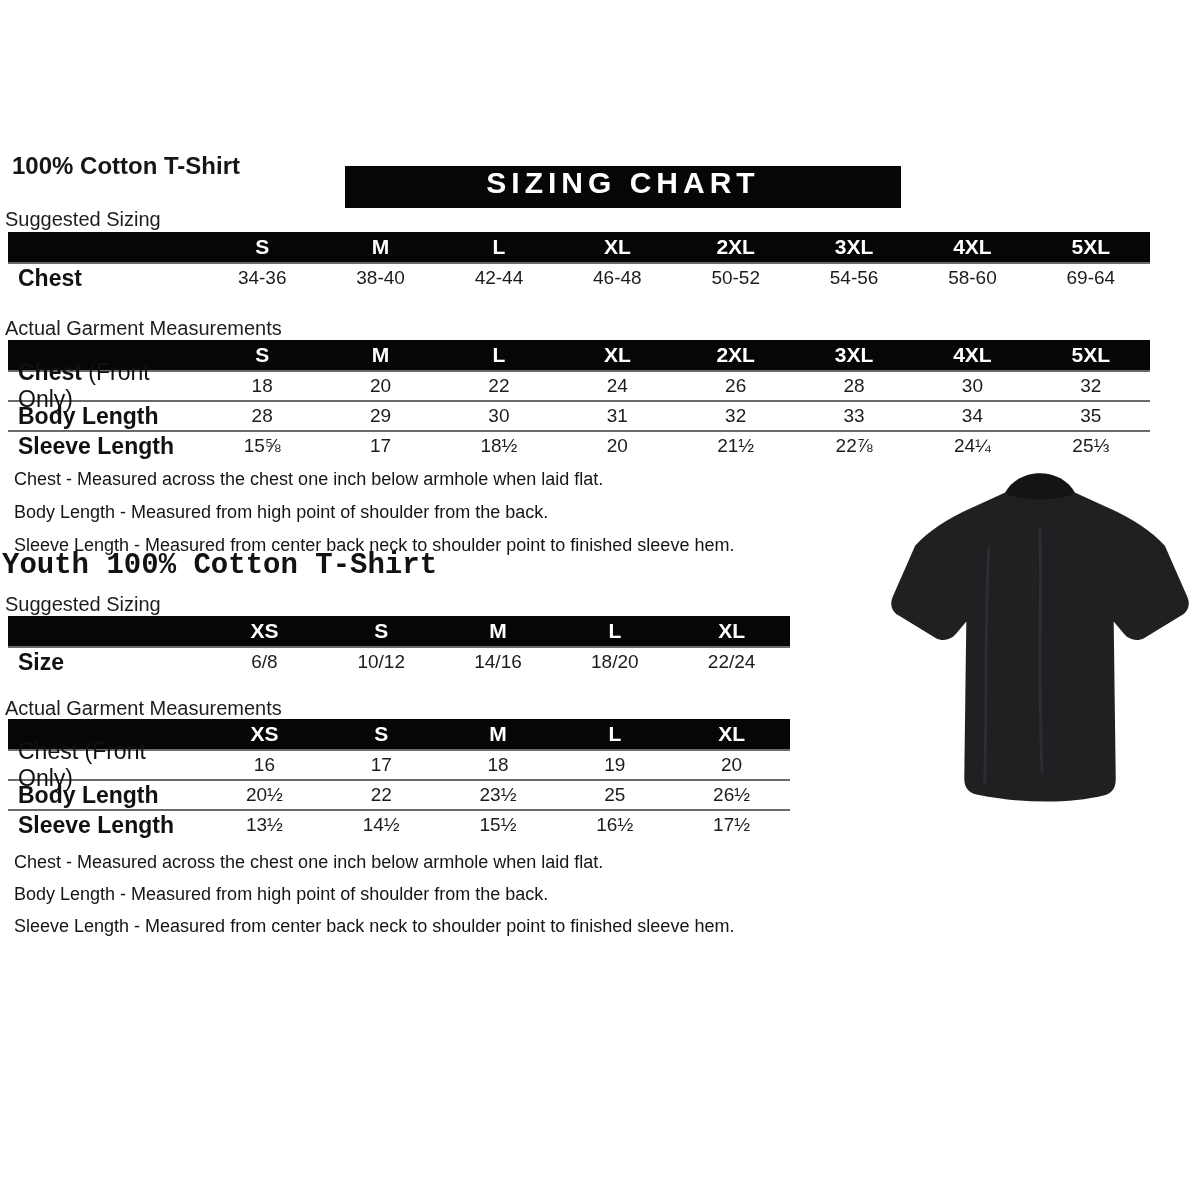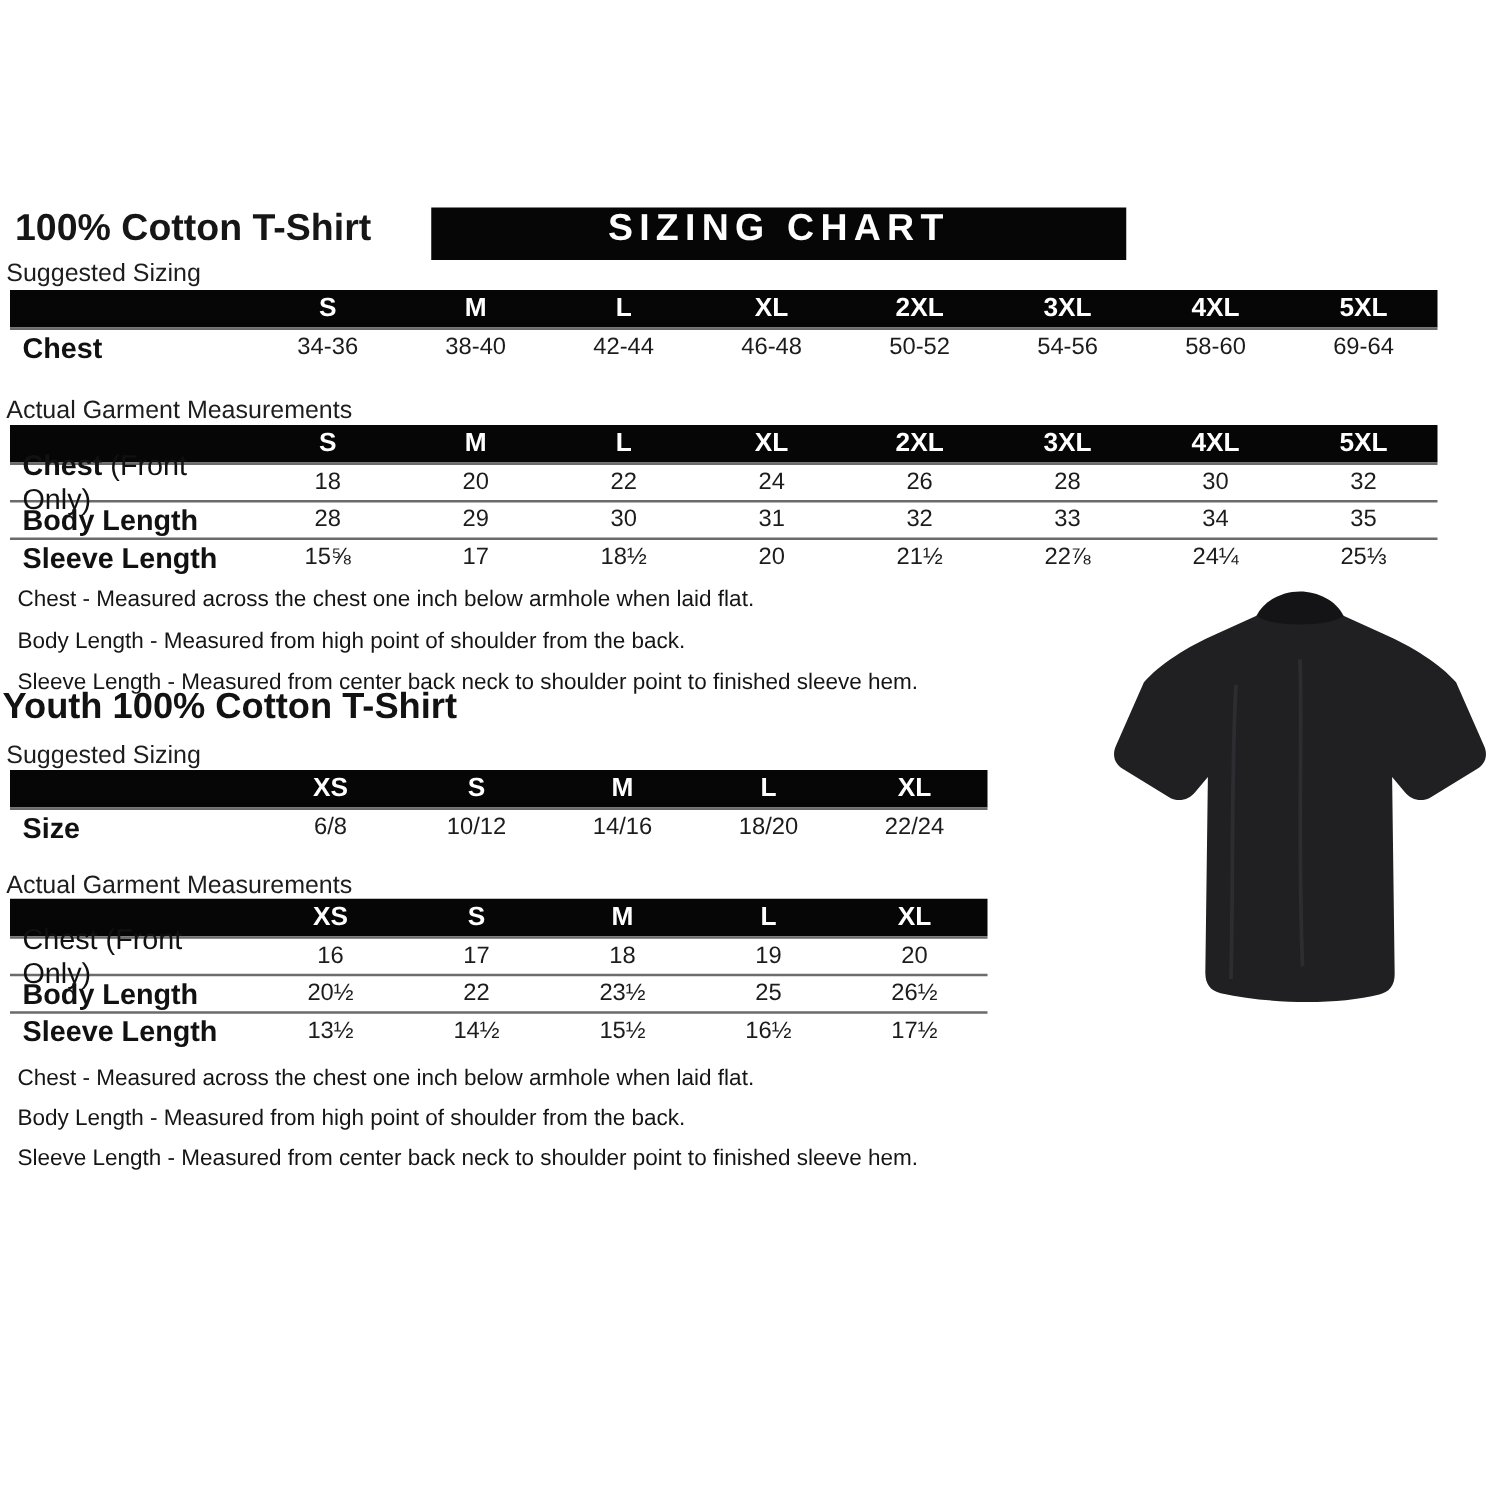--- a/index.html
+++ b/index.html
@@ -1,40 +1,40 @@
 <!DOCTYPE html>
 <html><head>
 <meta charset="utf-8">
 <style>
   html,body{margin:0;padding:0;background:#fff;}
   .page{
     position:relative;width:1200px;height:1200px;background:#ffffff;
     font-family:"Liberation Sans", sans-serif;color:#111;overflow:hidden;
   }
-  .main-title{position:absolute;left:12px;top:166px;font-size:30px;font-weight:bold;color:#161616;}
+  .main-title{position:absolute;left:12px;top:152px;font-size:24px;font-weight:bold;color:#161616;}
   .banner{
     position:absolute;left:345px;top:166px;width:556px;height:42px;background:#060606;
     display:flex;justify-content:center;
     color:#ffffff;font-size:30px;font-weight:bold;letter-spacing:5px;
   }
   .section-label{position:absolute;font-size:20px;color:#1d1d1d;}
   .size-table{position:absolute;left:8px;}
   .size-table.adult{width:1142px;}
   .size-table.youth{width:782px;}
   .t-head{display:flex;align-items:center;background:#060606;color:#ffffff;height:30px;}
   .t-row{display:flex;align-items:center;height:28px;border-top:2px solid #6b6b6b;}
   .cl{width:195px;padding-left:10px;font-size:23px;box-sizing:border-box;}
   .youth .cl{width:198px;}
   .cv{flex:1;text-align:center;font-size:19px;color:#1c1c1c;}
   .t-head .cv{font-weight:bold;font-size:21px;color:#ffffff;}
   .b{font-weight:bold;}
   .notes{position:absolute;left:14px;margin-top:11px;}
   .note-line{font-size:18px;color:#151515;height:33px;}
   .notes.lower .note-line{height:32px;}
-  .youth-title{position:absolute;left:2px;top:549px;font-size:29px;font-weight:bold;color:#121212;}
+  .youth-title{position:absolute;left:2px;top:549px;font-size:29px;font-weight:bold;color:#121212;font-family:Liberation Mono, monospace;}
   .tshirt-wrap{position:absolute;left:882px;top:466px;width:316px;height:348px;}
 </style>
 </head>
 <body>
 
 <div class="page">
 
   <div class="main-title">100% Cotton T-Shirt</div>
 
   <div class="banner">

